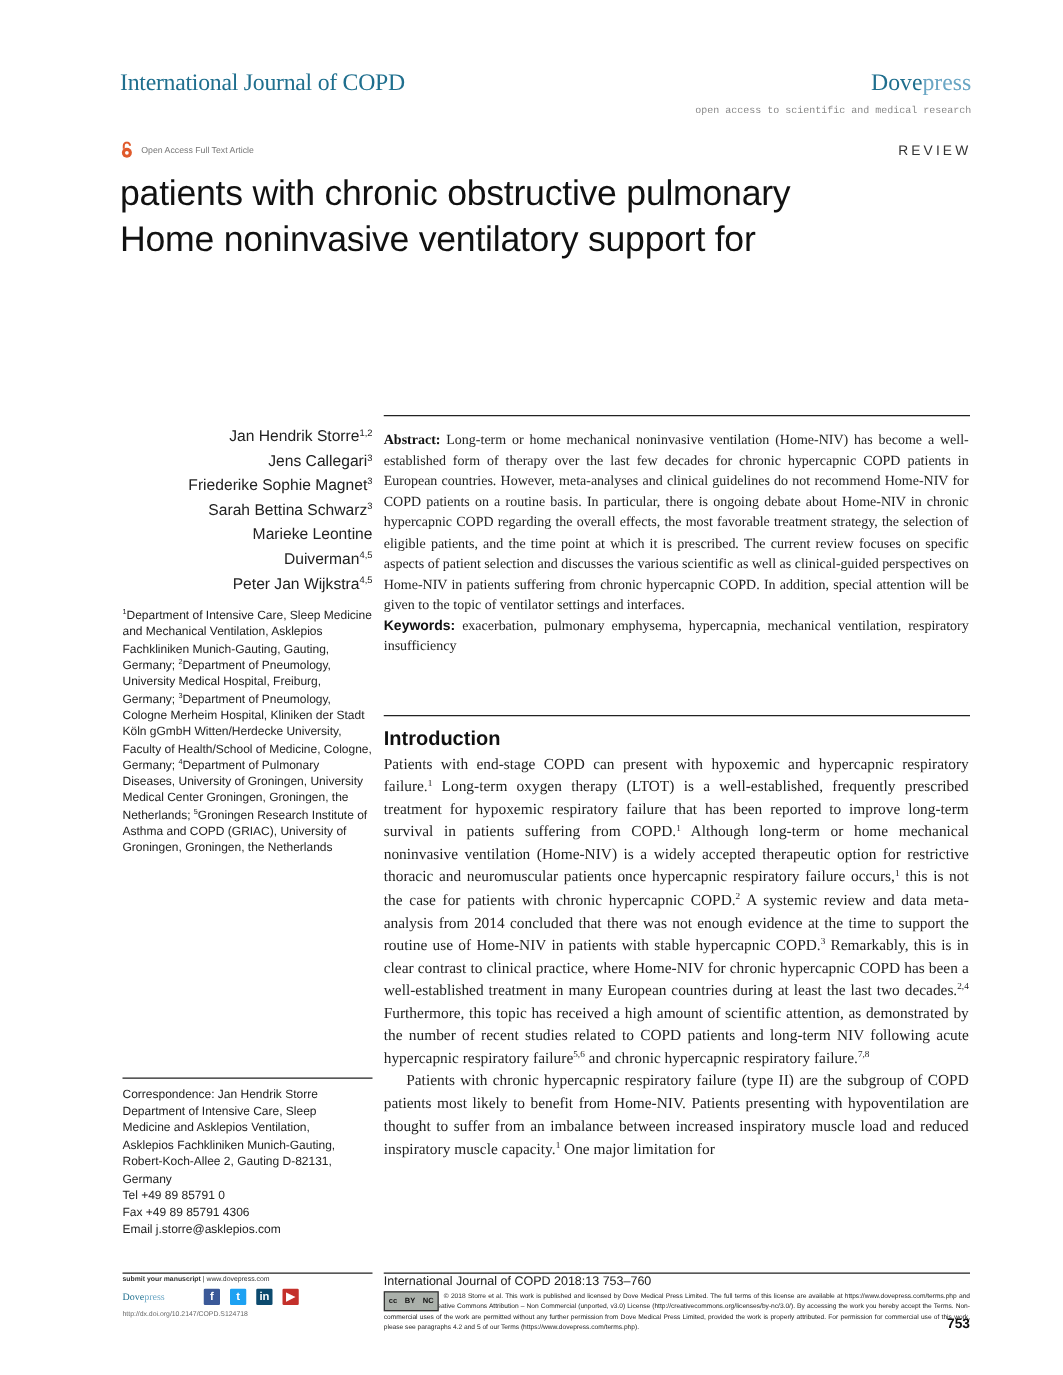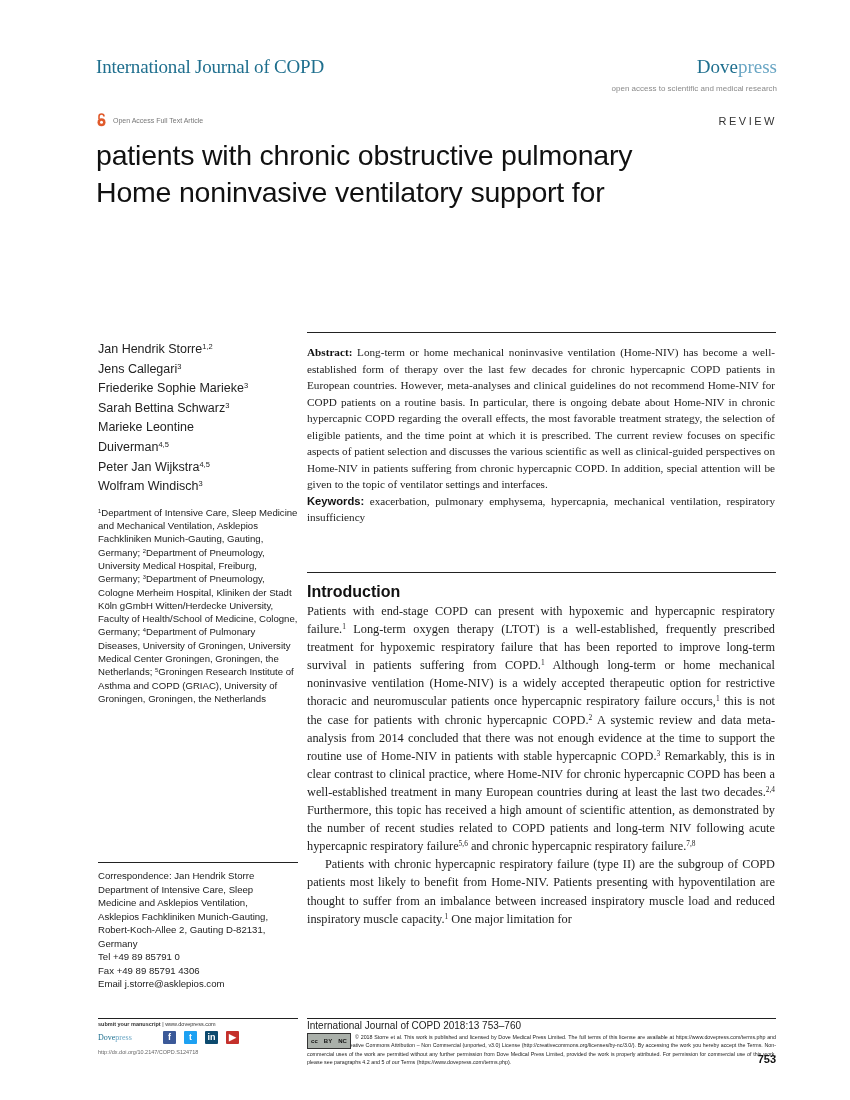--- a/index.html
+++ b/index.html
@@ -1,33 +1,33 @@
 <!DOCTYPE html>
 <html><head>
 <meta charset="utf-8">
 <style>
   html, body { margin: 0; padding: 0; background: #ffffff; }
   body { width: 850px; height: 1100px; position: relative; overflow: hidden; color: #1a1a1a; }
 
   .journal-title { position: absolute; left: 96px; top: 56px; font-family: "Liberation Serif", serif; font-size: 19px; color: #1f6f8e; letter-spacing: -0.2px; }
   .publisher { position: absolute; right: 73px; top: 56px; font-family: "Liberation Serif", serif; font-size: 19px; color: #1f6f8e; }
   .publisher .press { color: #6aa6c4; }
-  .tagline { position: absolute; right: 73px; top: 84px; font-family: Liberation Sans, sans-serif; font-size: 8px; color: #8a8a8a; padding-left: 44px; }
+  .tagline { position: absolute; right: 73px; top: 84px; font-family: Liberation Mono, monospace; font-size: 8px; color: #8a8a8a; padding-left: 44px; }
 
   .oa-row { position: absolute; left: 96px; top: 113px; display: flex; align-items: center; gap: 6px; }
   .oa-icon { width: 11px; height: 14px; }
   .oa-label { font-family: "Liberation Sans", sans-serif; font-size: 7px; color: #777; }
   .article-type { position: absolute; right: 73px; top: 115px; font-family: "Liberation Sans", sans-serif; font-size: 11px; letter-spacing: 2.5px; color: #333; padding-left: 28px; }
 
   .title { position: absolute; left: 96px; top: 137px; width: 640px; font-family: "Liberation Sans", sans-serif; font-size: 28.5px; line-height: 37px; color: #111; letter-spacing: -0.2px; }
   .title div { white-space: nowrap; }
 
   .left-col { position: absolute; left: 98px; top: 340px; width: 200px; }
   .authors { font-family: "Liberation Sans", sans-serif; font-size: 12.5px; line-height: 19.6px; color: #222; }
-  .authors .a { white-space: nowrap; }
+  .authors .a { white-space: nowrap; text-align: right; }
   sup { font-size: 0.6em; vertical-align: 0.6em; line-height: 0; }
   .affil { margin-top: 9px; font-family: "Liberation Sans", sans-serif; font-size: 9.6px; line-height: 13.3px; color: #222; }
 
   .corr-rule { position: absolute; left: 98px; top: 862px; width: 200px; border-top: 1px solid #222; }
   .corr { position: absolute; left: 98px; top: 869px; width: 205px; font-family: "Liberation Sans", sans-serif; font-size: 9.6px; line-height: 13.5px; color: #222; }
   .corr div { white-space: nowrap; }
 
   .right-col { position: absolute; left: 307px; width: 468px; }
   .top-rule { position: absolute; left: 307px; top: 332px; width: 469px; border-top: 1px solid #222; }
   .abstract { top: 344px; font-family: "Liberation Serif", serif; font-size: 11.2px; line-height: 16.5px; color: #222; text-align: justify; }
@@ -75,26 +75,25 @@
 
 <div class="title">
   <div>patients with chronic obstructive pulmonary</div>
   <div>Home noninvasive ventilatory support for</div>
 </div>
 
 <div class="left-col">
   <div class="authors">
     <div class="a"><span>Jan Hendrik Storre</span><sup>1,2</sup></div>
     <div class="a"><span>Jens Callegari</span><sup>3</sup></div>
-    <div class="a"><span>Friederike Sophie Marieke</span><sup>3</sup></div>
+    <div class="a"><span>Friederike Sophie Magnet</span><sup>3</sup></div>
     <div class="a"><span>Sarah Bettina Schwarz</span><sup>3</sup></div>
     <div class="a"><span>Marieke Leontine</span><sup></sup></div>
     <div class="a"><span>Duiverman</span><sup>4,5</sup></div>
     <div class="a"><span>Peter Jan Wijkstra</span><sup>4,5</sup></div>
-    <div class="a"><span>Wolfram Windisch</span><sup>3</sup></div>
   </div>
   <div class="affil"><sup>1</sup><span>Department of Intensive Care, Sleep Medicine and Mechanical Ventilation, Asklepios Fachkliniken Munich-Gauting, Gauting, Germany; </span><sup>2</sup><span>Department of Pneumology, University Medical Hospital, Freiburg, Germany; </span><sup>3</sup><span>Department of Pneumology, Cologne Merheim Hospital, Kliniken der Stadt Köln gGmbH Witten/Herdecke University, Faculty of Health/School of Medicine, Cologne, Germany; </span><sup>4</sup><span>Department of Pulmonary Diseases, University of Groningen, University Medical Center Groningen, Groningen, the Netherlands; </span><sup>5</sup><span>Groningen Research Institute of Asthma and COPD (GRIAC), University of Groningen, Groningen, the Netherlands</span></div>
 </div>
 
 <div class="corr-rule"></div>
 <div class="corr">
   <div>Correspondence: Jan Hendrik Storre</div>
   <div>Department of Intensive Care, Sleep</div>
   <div>Medicine and Asklepios Ventilation,</div>
   <div>Asklepios Fachkliniken Munich-Gauting,</div>

